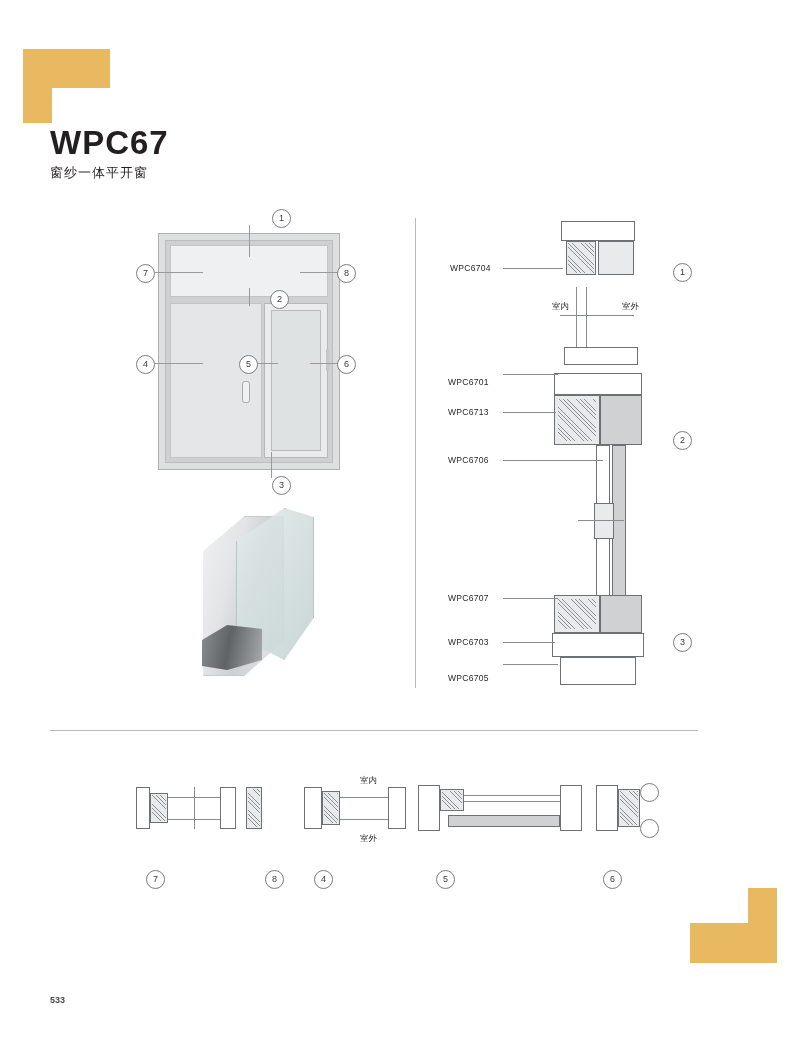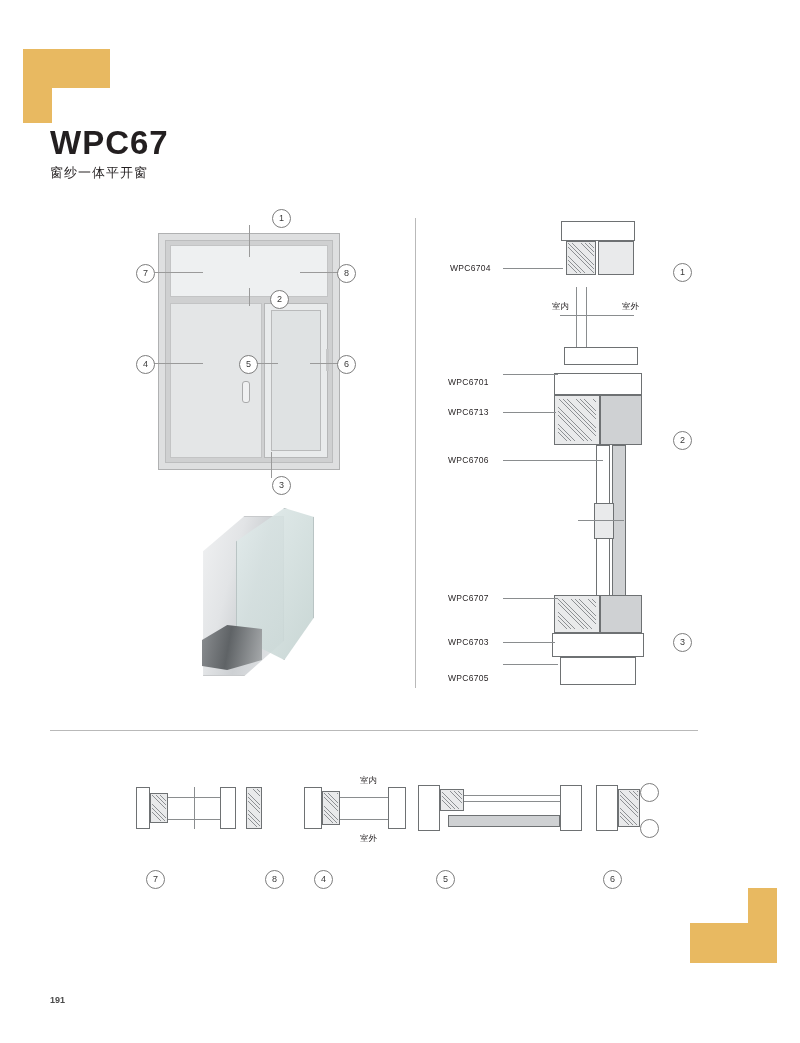--- a/index.html
+++ b/index.html
@@ -236,13 +236,13 @@
     <div class="pf" style="left:546px;top:10px;width:22px;height:46px;"></div>
     <div class="pf fill" style="left:568px;top:14px;width:22px;height:38px;"></div>
     <div class="hatch" style="left:570px;top:16px;width:18px;height:34px;"></div>
     <div class="bub" style="left:590px;top:8px;"></div>
     <div class="bub" style="left:590px;top:44px;"></div>
     <div class="bub" style="left:553px;top:95px;">6</div>
   </div>
 
 </div>
 
-<div class="pgnum">191</div>
+<div class="pgnum">533</div>
 
 </body></html>

